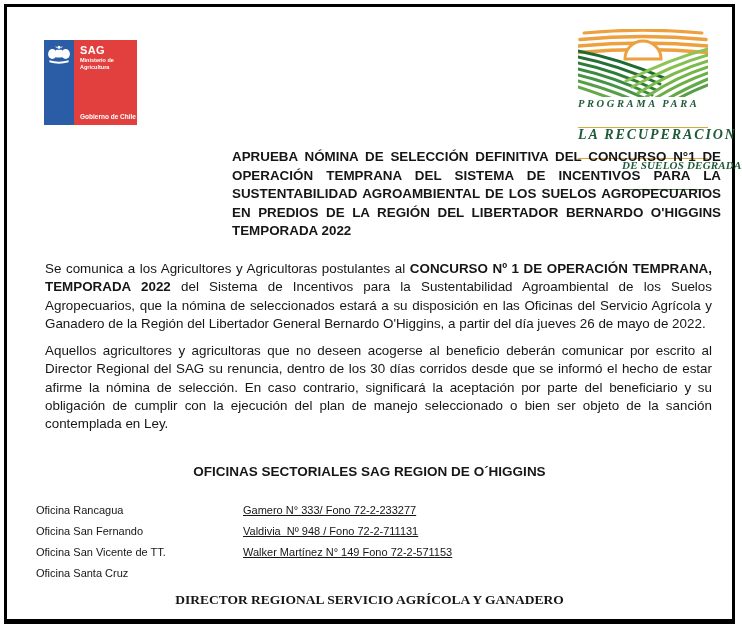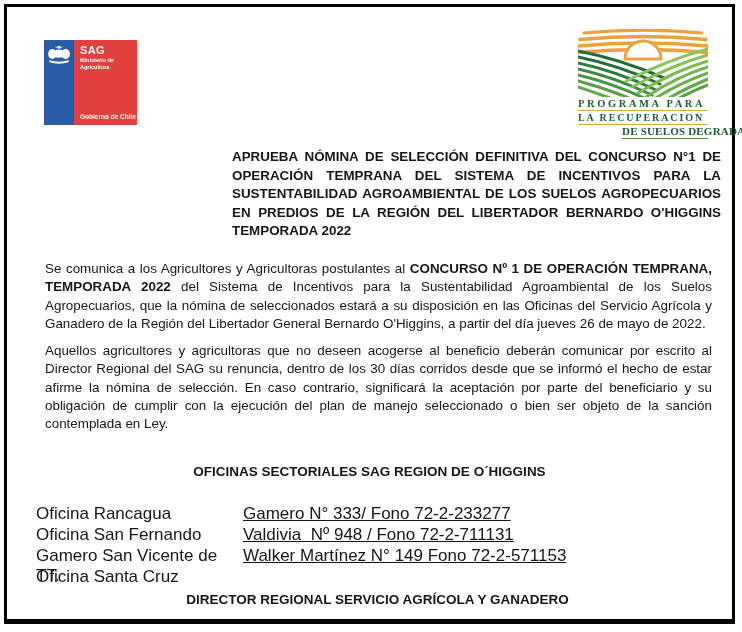--- a/index.html
+++ b/index.html
@@ -18,45 +18,45 @@
   .sag-blue{width:30px;background:#2a5da6;position:relative;}
   .sag-blue svg{position:absolute;left:3px;top:4px;}
   .sag-red{flex:1;background:#e2403e;position:relative;color:#fff;padding-left:33px;}
   .sag-acronym{position:absolute;left:6px;top:4px;font-size:11px;font-weight:bold;letter-spacing:.3px;}
   .sag-ministry{position:absolute;left:6px;top:17px;font-size:5.5px;font-weight:bold;line-height:6.5px;width:50px;}
   .sag-gov{position:absolute;left:6px;bottom:5px;font-size:6.5px;font-weight:bold;white-space:nowrap;}
   
   .prog-logo{position:absolute;left:571px;top:22px;width:130px;height:112px;}
   .prog-hills{display:block;}
   .prog-text{margin-top:1px;font-family:"Liberation Serif", serif;font-weight:bold;color:#1f5b38;}
-  .prog-line{white-space:nowrap;line-height:11px;padding-bottom:1px;}
+  .prog-line{white-space:nowrap;line-height:11px;padding-bottom:18px;font-style:italic;}
   .prog-line1{font-size:10.5px;letter-spacing:2.6px;border-bottom:1.5px solid #dba83e;}
-  .prog-line2{font-size:10px;letter-spacing:1.9px;border-bottom:1.5px solid #dba83e;margin-top:1px;}
+  .prog-line2{font-size:14px;letter-spacing:1.9px;border-bottom:1.5px solid #dba83e;margin-top:1px;}
   .prog-line3{font-size:11px;letter-spacing:.2px;border-bottom:1.5px solid #4c8b3f;margin-top:1px;margin-left:44px;}
   
   .doc-title{
     position:absolute;left:225px;top:141px;width:489px;
     font-size:13.4px;line-height:18.5px;font-weight:bold;text-align:justify;
   }
   .doc-body{
     position:absolute;left:29px;top:244px;width:685px;
     font-size:13.4px;line-height:18.3px;text-align:justify;
   }
   .doc-body p{margin:9px;}
   .offices-heading{
     position:absolute;left:0;top:457px;width:100%;
     text-align:center;font-size:13.5px;font-weight:bold;
   }
   .office-table{position:absolute;left:29px;top:497px;width:600px;}
-  .office-row{display:flex;height:21px;align-items:flex-start;font-size:17px;}
+  .office-row{display:flex;height:21px;align-items:flex-start;font-size:11px;}
   .office-name{width:207px;}
   .office-addr{white-space:pre;text-decoration:underline;}
   .footer-heading{
-    position:absolute;left:8px;top:585px;width:100%;
-    text-align:center;font-size:13.5px;font-weight:bold;
+    position:absolute;left:0;top:585px;width:100%;
+    text-align:center;font-size:13.5px;font-weight:bold;font-family:Liberation Serif, serif;
   }
   b{font-weight:bold;}
 </style>
 </head>
 <body>
 
 <div class="sheet">
 
   <div class="sag-logo">
     <div class="sag-blue">
@@ -124,21 +124,21 @@
   <div class="office-table">
     <div class="office-row">
       <div class="office-name">Oficina Rancagua</div>
       <div class="office-addr">Gamero N° 333/ Fono 72-2-233277</div>
     </div>
     <div class="office-row">
       <div class="office-name">Oficina San Fernando</div>
       <div class="office-addr">Valdivia  Nº 948 / Fono 72-2-711131</div>
     </div>
     <div class="office-row">
-      <div class="office-name">Gamero San Vicente de TT.</div>
+      <div class="office-name">Oficina San Vicente de TT.</div>
       <div class="office-addr">Walker Martínez N° 149 Fono 72-2-571153</div>
     </div>
     <div class="office-row">
       <div class="office-name">Oficina Santa Cruz</div>
     </div>
   </div>
 
   <div class="footer-heading">DIRECTOR REGIONAL SERVICIO AGRÍCOLA Y GANADERO</div>
 
 </div>

